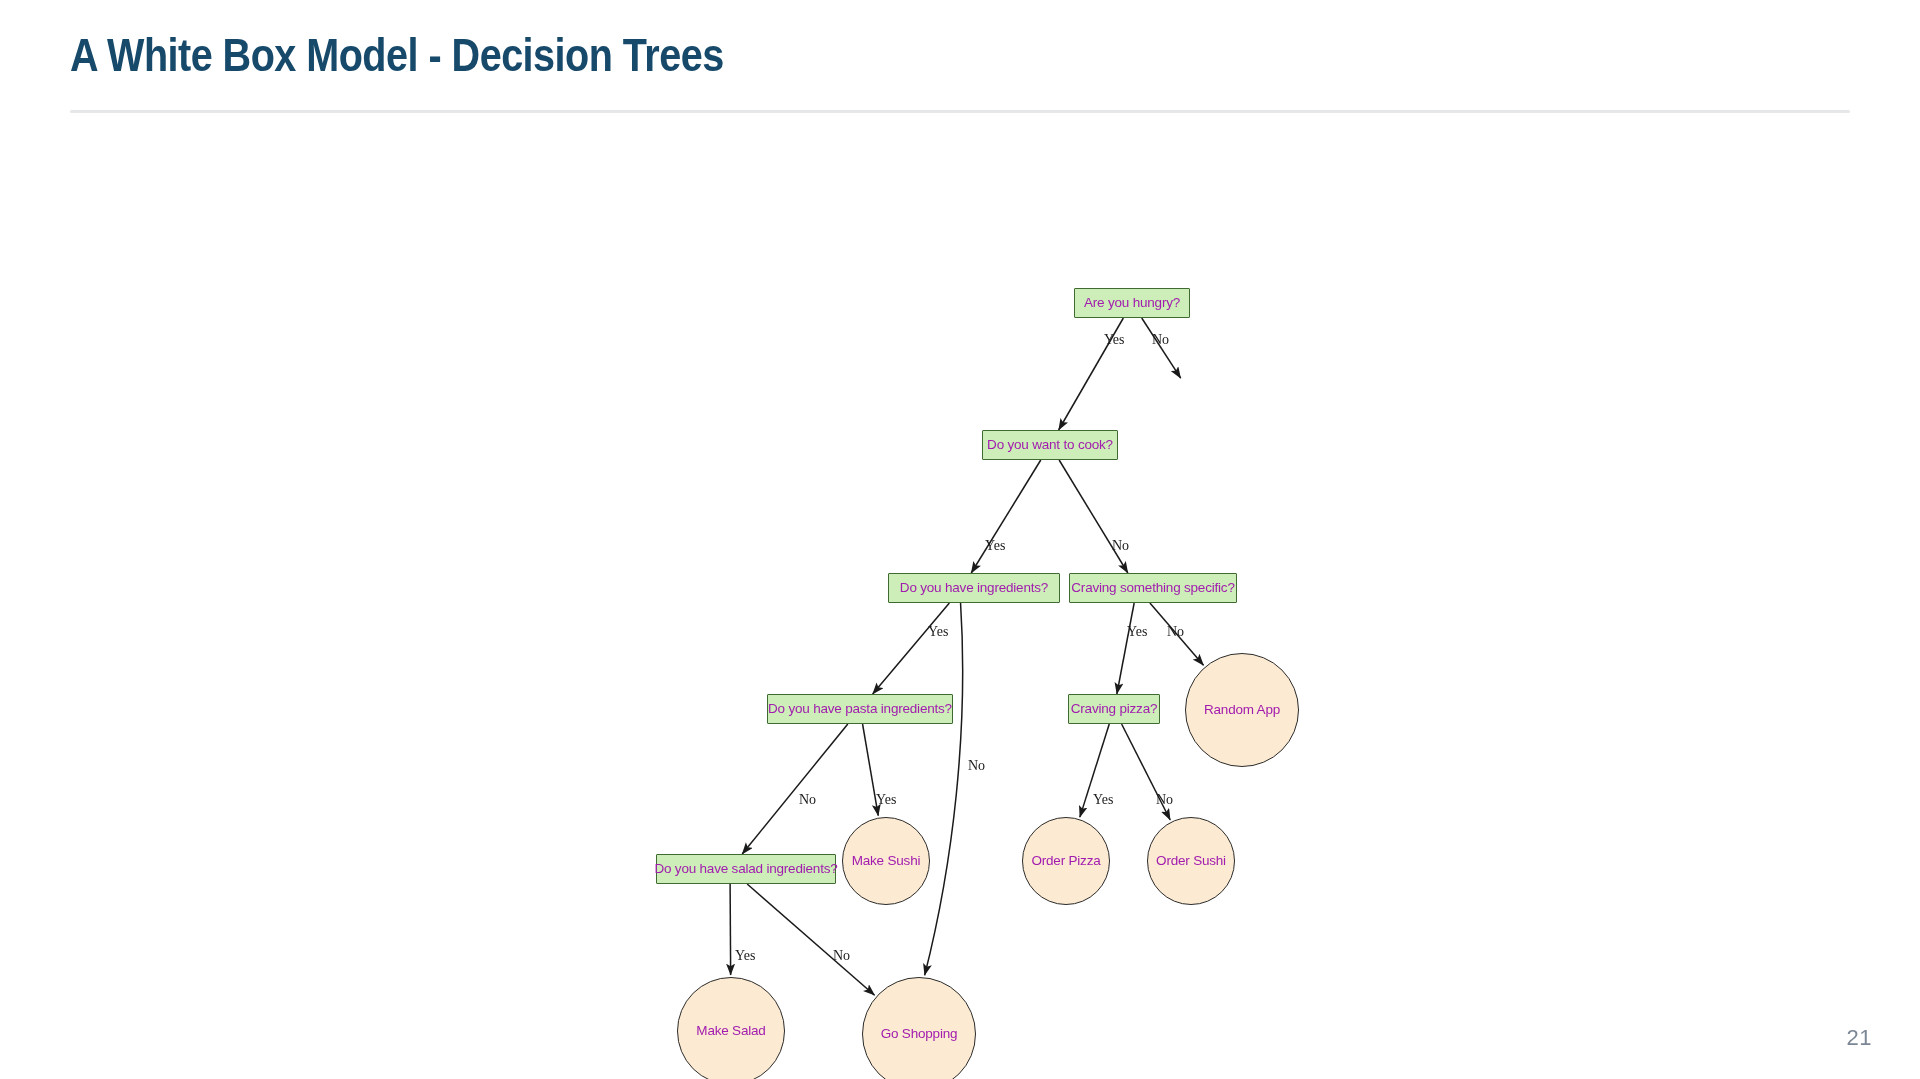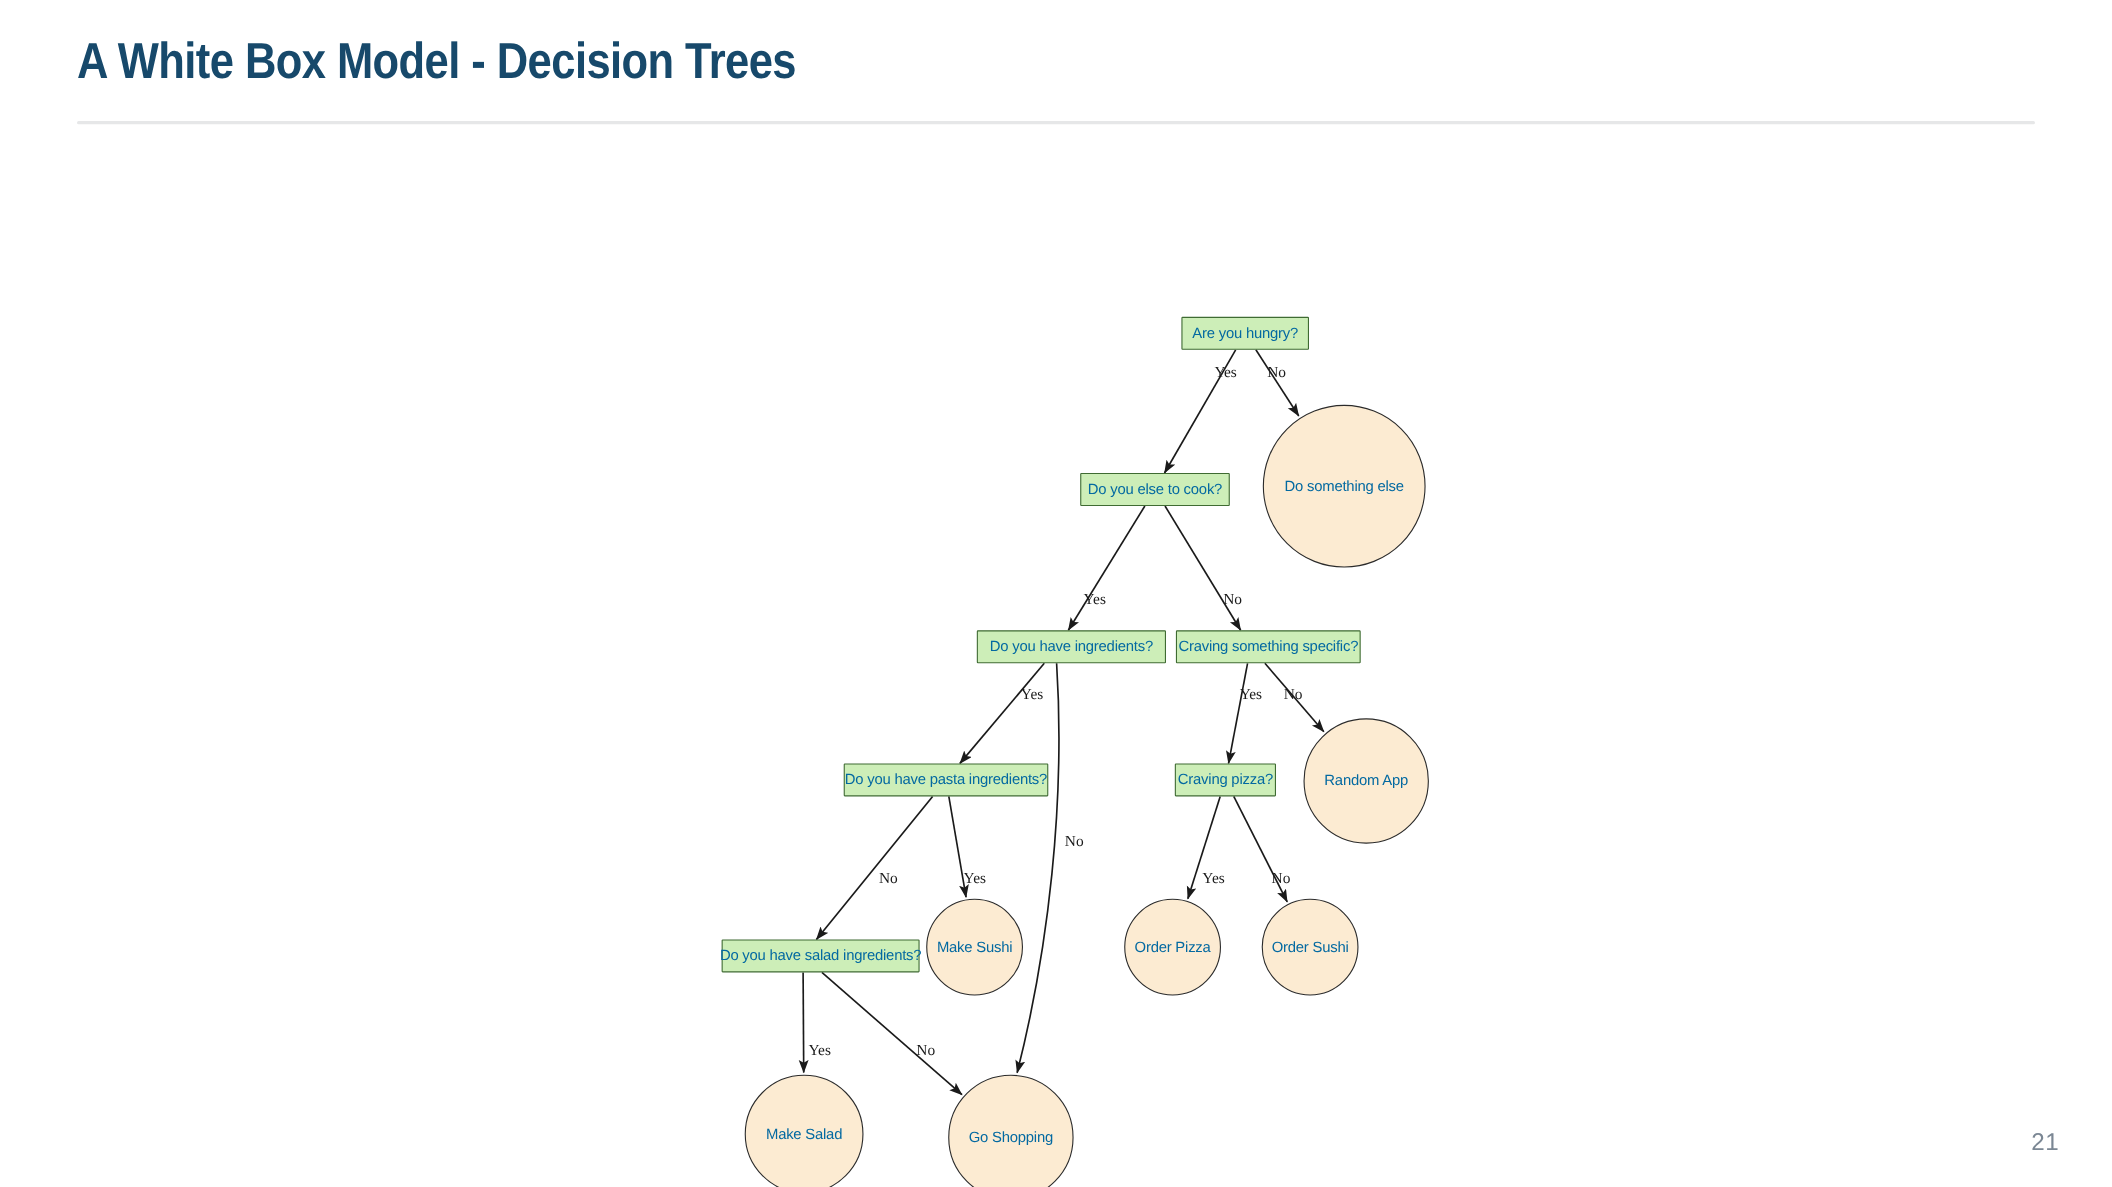--- a/index.html
+++ b/index.html
@@ -82,21 +82,21 @@
   }
 
   
   .node {
     position: absolute;
     box-sizing: border-box;
     display: flex;
     align-items: center;
     justify-content: center;
     text-align: center;
-    color: #0369a1;
+    color: #a21caf;
     font-family: "Liberation Sans", sans-serif;
     font-size: 13.5px;
     line-height: 1.15;
     letter-spacing: -0.2px;
     white-space: nowrap;
   }
   .node.decision {
     background: #cdeeb8;
     border: 1.6px solid #3f6b32;
     border-radius: 1px;
@@ -146,25 +146,22 @@
         <path d="M 1121.5986842105262 604 L 1170.2124838418997 699.9649031684253" fill="none" stroke="#1a1a1a" stroke-width="1.5" marker-end="url(#arrowhead)"></path>
         <path d="M 730.0925925925926 764 L 730.6543275733336 855.0010668800428" fill="none" stroke="#1a1a1a" stroke-width="1.5" marker-end="url(#arrowhead)"></path>
         <path d="M 747.1818181818181 764 L 874.5543003505497 875.1981987187339" fill="none" stroke="#1a1a1a" stroke-width="1.5" marker-end="url(#arrowhead)"></path>
       </g>
   </svg>
 
   <div id="node-layer">
       <div class="node decision" style="left: 1074px; top: 168px; width: 116px; height: 30px;">
         <span>Are you hungry?</span>
       </div>
-      <div class="node leaf" style="left: 1148px; top: 248px; width: 148px; height: 148px;">
-        <span>Do something else</span>
-      </div>
       <div class="node decision" style="left: 982px; top: 310px; width: 136px; height: 30px;">
-        <span>Do you else to cook?</span>
+        <span>Do you want to cook?</span>
       </div>
       <div class="node decision" style="left: 888px; top: 453px; width: 172px; height: 30px;">
         <span>Do you have ingredients?</span>
       </div>
       <div class="node decision" style="left: 1053px; top: 453px; width: 168px; height: 30px; margin-left: 16px;">
         <span>Craving something specific?</span>
       </div>
       <div class="node decision" style="left: 767px; top: 574px; width: 186px; height: 30px;">
         <span>Do you have pasta ingredients?</span>
       </div>

